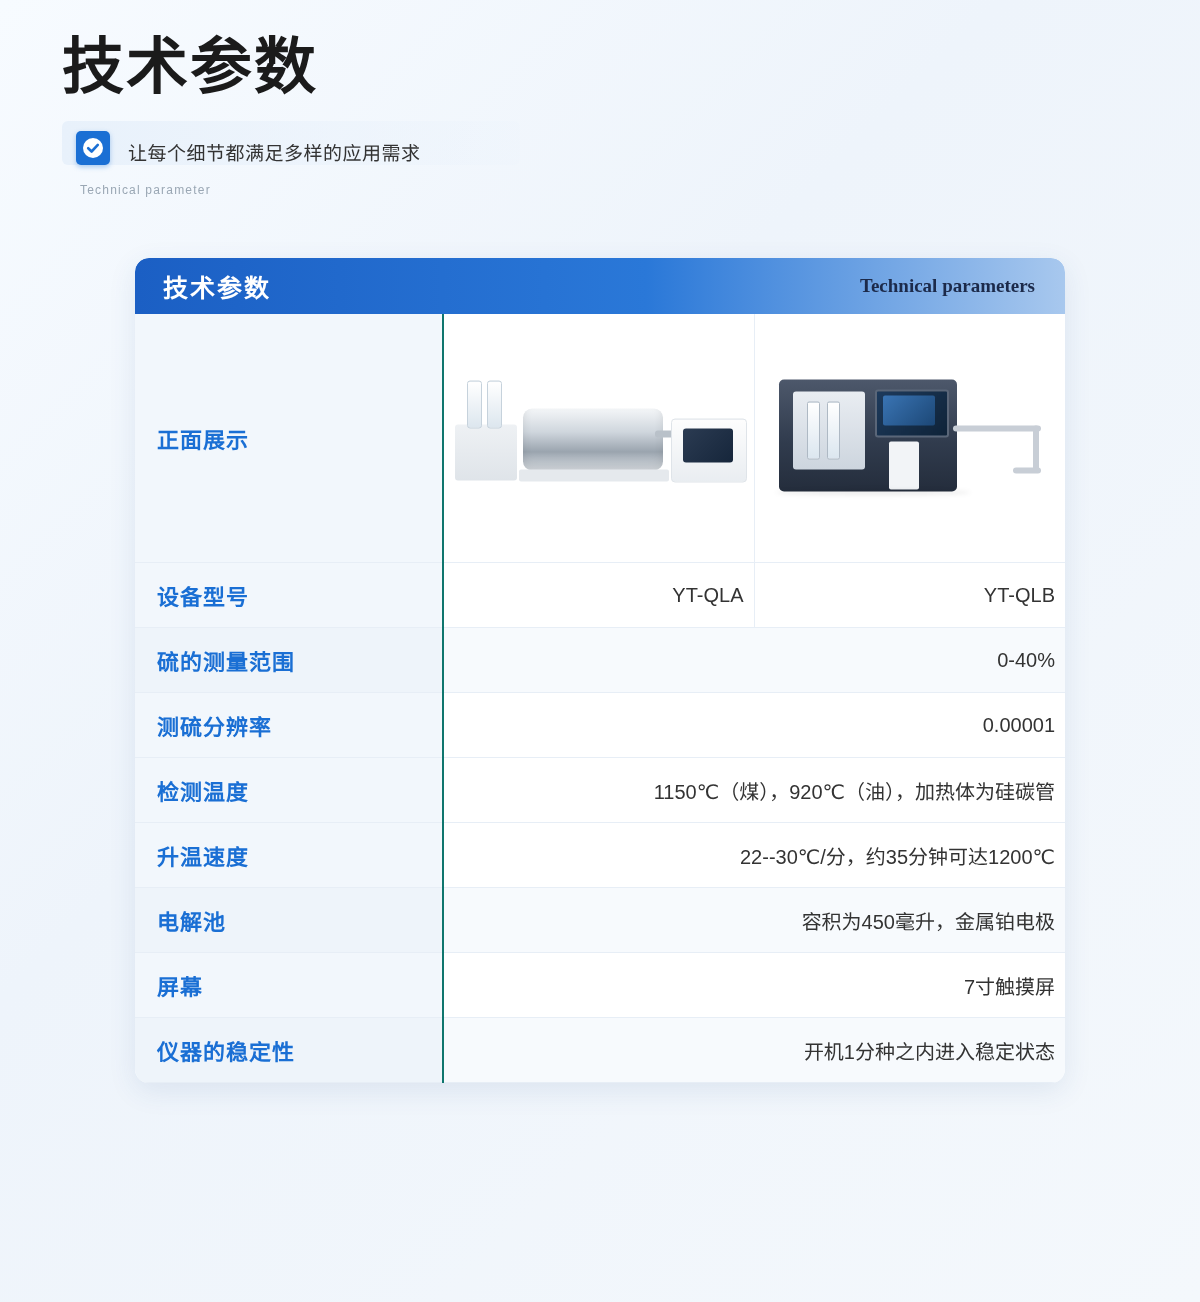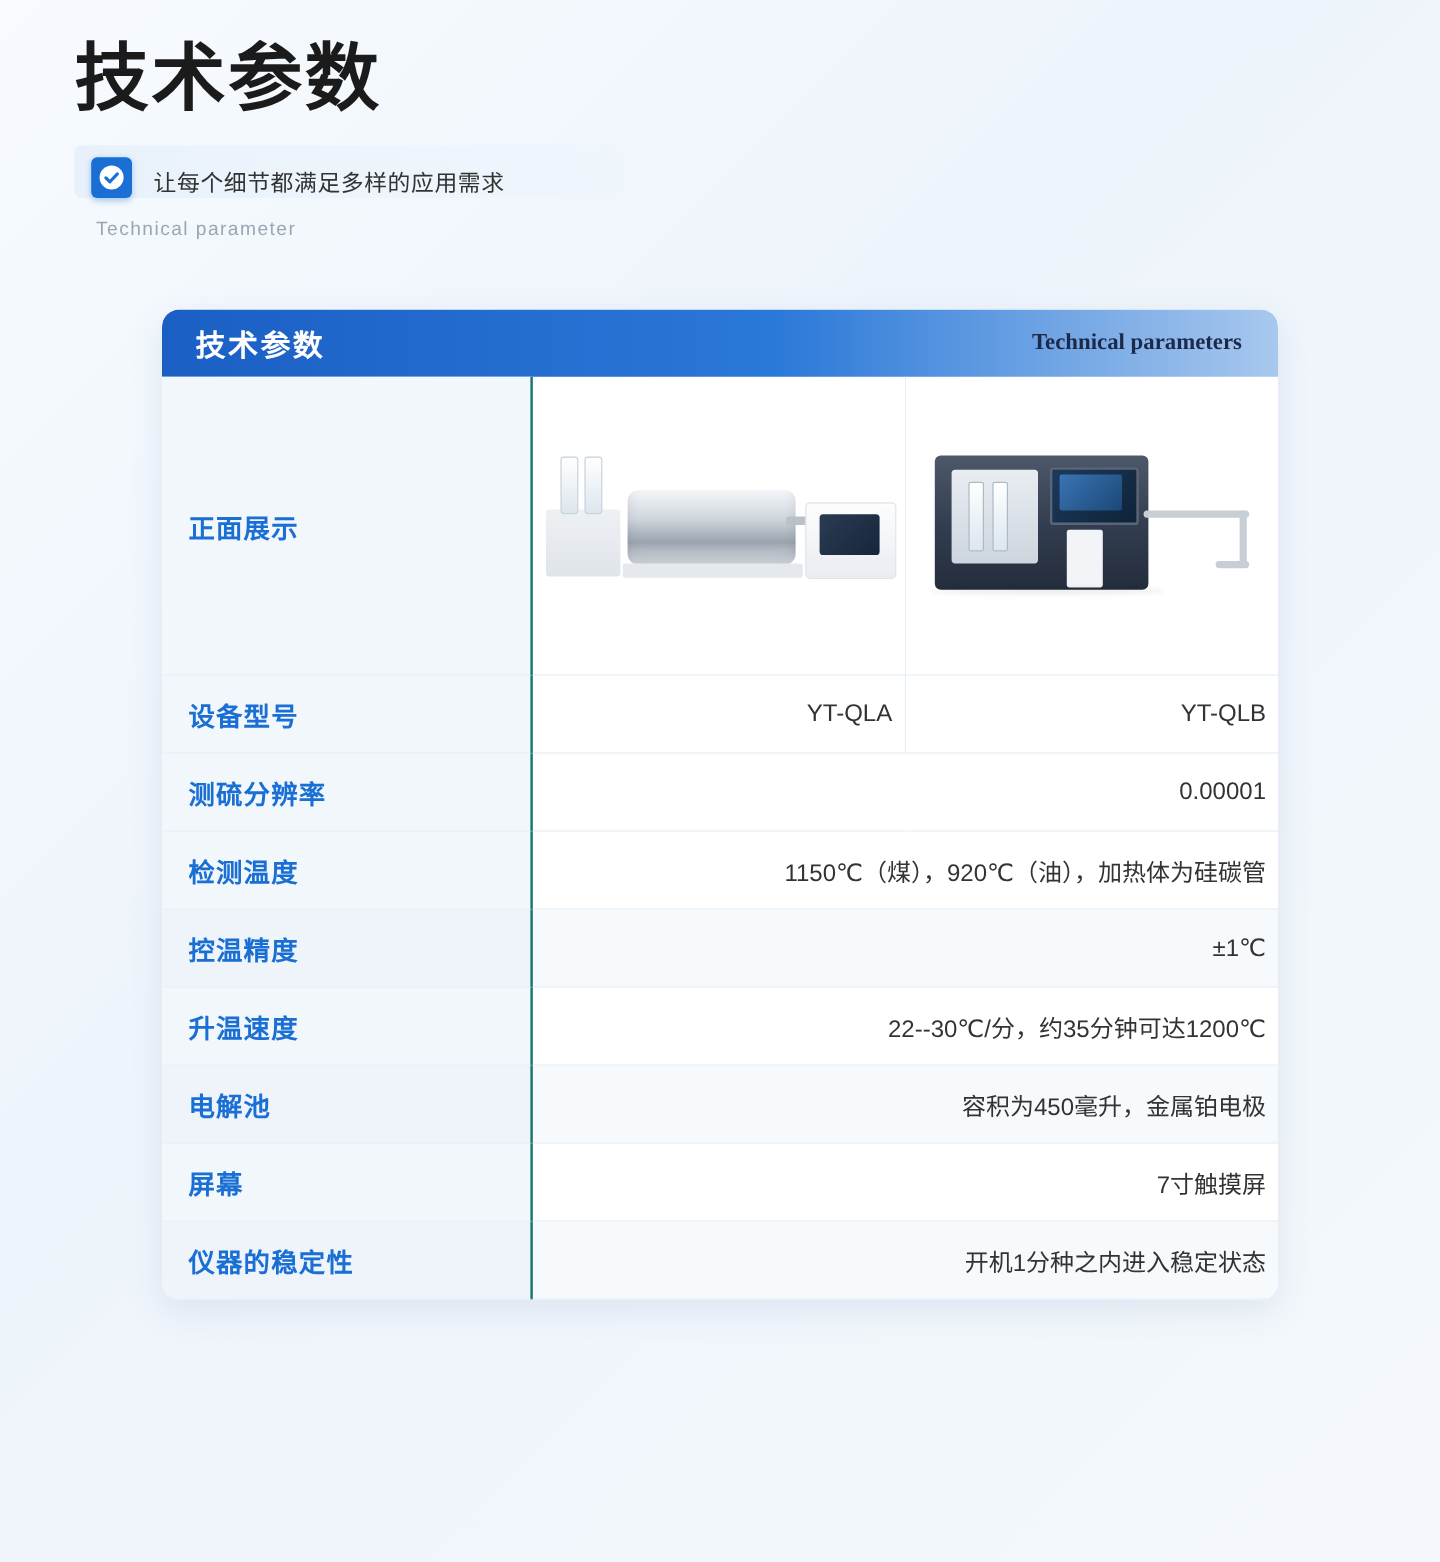--- a/index.html
+++ b/index.html
@@ -60,21 +60,21 @@
   .check-badge svg { display:block; }
   .subtitle-text {
     margin-left: 18px;
     font-size: 19px;
     color: #333;
     letter-spacing: 0.5px;
   }
   .eng-sub {
     margin-top: 18px;
     margin-left: 18px;
-    font-size: 16px;
+    font-size: 12px;
     color: #9aa7b4;
     letter-spacing: 1.2px;
   }
 
   
   .card {
     position: absolute;
     left: 135px;
     top: 258px;
     width: 930px;
@@ -353,36 +353,36 @@
             </div>
           </td>
         </tr>
 
         <tr>
           <td class="label">设备型号</td>
           <td class="value val-split">YT-QLA</td>
           <td class="value">YT-QLB</td>
         </tr>
 
+        <tr class="alt">
+          <td class="label">硫的测量范围</td>
+          <td class="value" colspan="2">0-40%</td>
+        </tr>
 
         <tr>
           <td class="label">测硫分辨率</td>
           <td class="value" colspan="2">0.00001</td>
         </tr>
 
 
         <tr>
           <td class="label">检测温度</td>
           <td class="value" colspan="2">1150℃（煤），920℃（油），加热体为硅碳管</td>
         </tr>
 
-        <tr class="alt">
-          <td class="label">控温精度</td>
-          <td class="value" colspan="2">±1℃</td>
-        </tr>
 
 
 
         <tr>
           <td class="label">升温速度</td>
           <td class="value" colspan="2">22--30℃/分，约35分钟可达1200℃</td>
         </tr>
 
         <tr class="alt">
           <td class="label">电解池</td>

